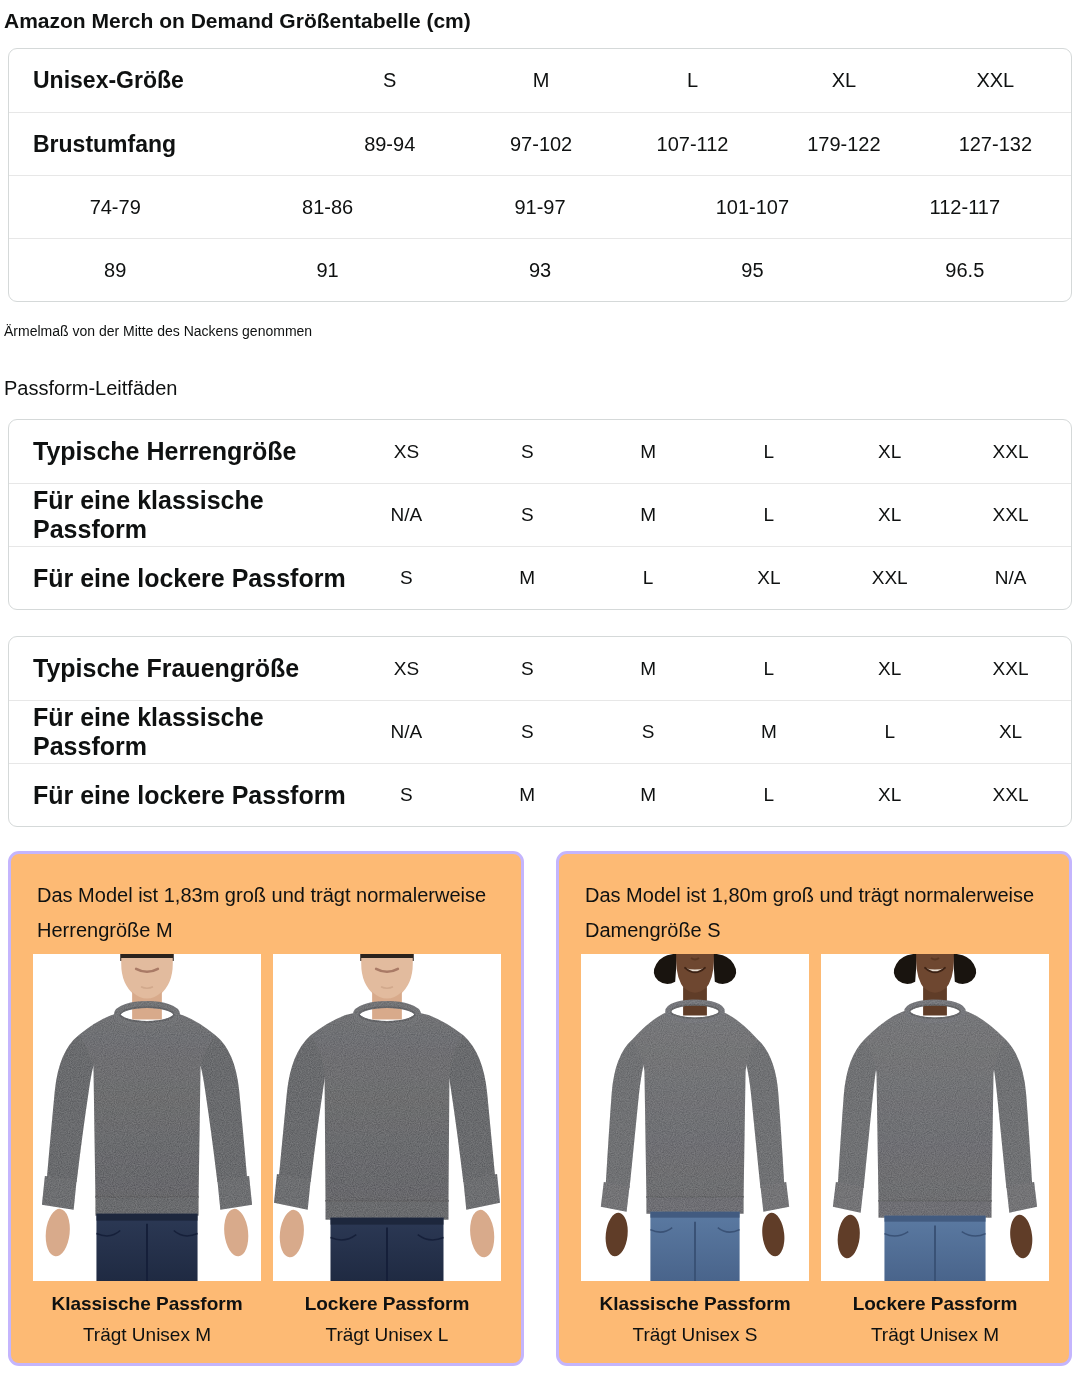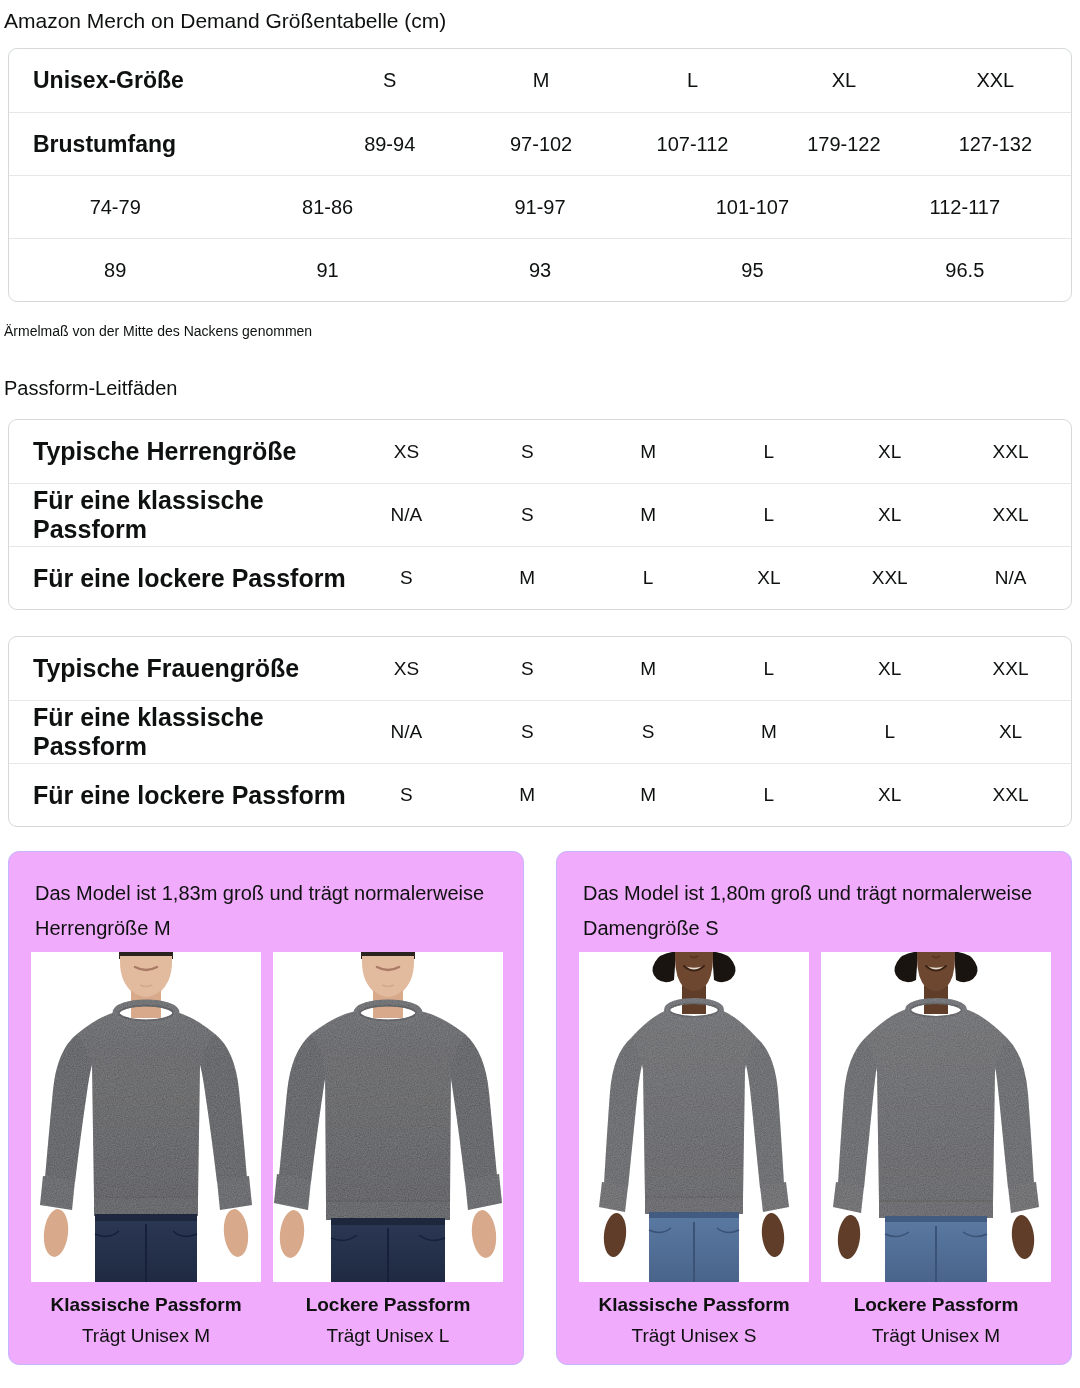--- a/index.html
+++ b/index.html
@@ -3,42 +3,42 @@
 <meta charset="utf-8">
 <style>
   * { box-sizing: border-box; }
   html,body { margin:0; padding:0; }
   body {
     width:1080px; min-height:1388px; background:#ffffff;
     font-family:"Liberation Sans", "DejaVu Sans", sans-serif;
     color:#0f1111;
   }
   .page-title {
-    font-size:21px; font-weight:400; margin:8px 0 0 4px; line-height:26px;
+    font-size:21px; font-weight:700; margin:8px 0 0 4px; line-height:26px;
   }
   .stable {
     margin:14px 8px 0 8px;
     border:1px solid #d5d9d9; border-radius:9px;
     background:#fff; overflow:hidden;
   }
   .trow { display:flex; align-items:center; height:63px; border-top:1px solid #e7e7e7; }
   .trow:first-child { border-top:none; }
   .tlabel {
     flex:0 0 305px; padding-left:24px; font-weight:700; font-size:23px;
   }
   .fit .tlabel { flex-basis:337px; font-size:25px; }
   .tcell { flex:1; text-align:center; font-size:20px; }
   .fit .tcell { font-size:19px;text-align:center; }
   .note { margin:17px 0 0 4px; font-size:14px; line-height:24px; font-weight:400; }
   .section-title { margin:33px 0 0 4px; font-size:20px; line-height:25px; font-weight:400; }
   .stable.fit.first { margin-top:18px; }
   .stable.fit.second { margin-top:26px; }
   .cards { display:grid; grid-template-columns:1fr 1fr; gap:32px; margin:24px 8px 8px 8px; }
   .card {
-    border:1px solid #c4b5fd; border-radius:11px; background:#f0abfc;
+    border:3px solid #c4b5fd; border-radius:11px; background:#fdba74;
     padding:24px 20px 16px 22px;
   }
   .card-desc { margin:0 0 4px 4px; font-size:20px; line-height:35px; font-weight:400; }
   .photos { display:grid; grid-template-columns:1fr 1fr; gap:12px; margin-top:6px; }
   figure { margin:0; text-align:center; }
   svg.photo { width:100%; height:auto; display:block; background:#ffffff; }
   .cap-fit { font-weight:700; font-size:19px; margin-top:10px; line-height:25px; }
   .cap-size { font-weight:400; font-size:19px; margin-top:7px; line-height:24px; }
 </style>
 </head>

